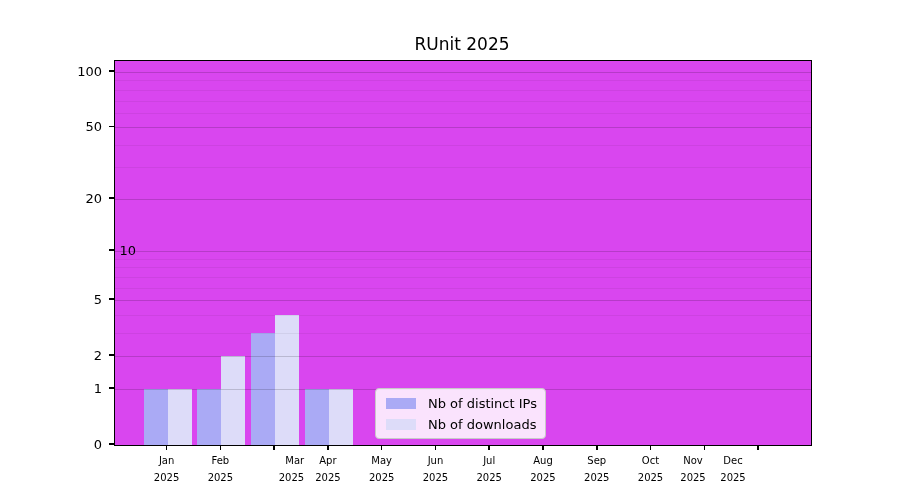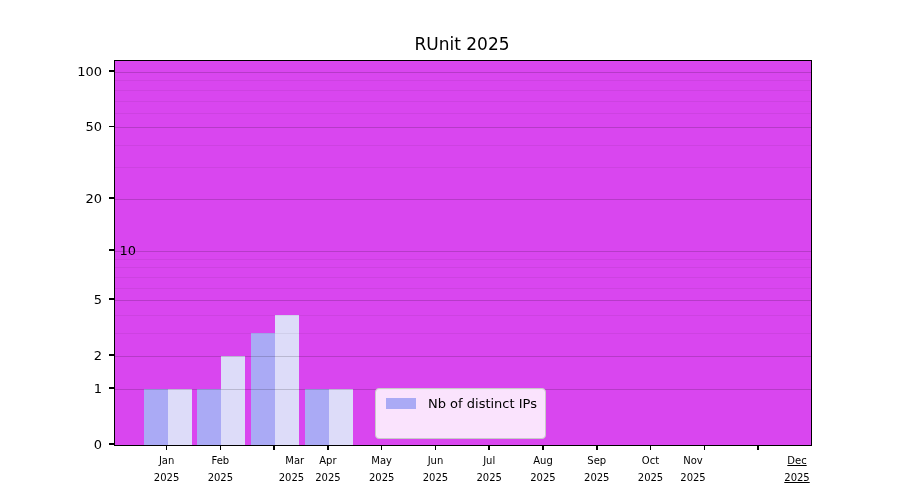--- a/index.html
+++ b/index.html
@@ -114,20 +114,24 @@
         <div class="gridline minor" style="top: 83.9048px;"></div>
         <div class="gridline minor" style="top: 51.7987px;"></div>
         <div class="gridline minor" style="top: 39.5312px;"></div>
         <div class="gridline minor" style="top: 28.8829px;"></div>
         <div class="gridline minor" style="top: 19.4757px;"></div>
       </div>
     <div class="legend">
       <div class="legend-row">
         <span class="legend-swatch" id="swatch-0" style="background: rgb(170, 170, 245);"></span>
         <span class="legend-label">Nb of distinct IPs</span>
+      </div>
+      <div class="legend-row">
+        <span class="legend-swatch" id="swatch-1" style="background: rgb(221, 220, 249);"></span>
+        <span class="legend-label">Nb of downloads</span>
       </div>
     </div>
   </div>
 
   <div id="yaxis">
       <div class="ytick-mark" style="left: 109px; top: 443.25px;"></div>
       <div class="ytick-label" style="top: 444px;">0</div>
       <div class="ytick-mark" style="left: 109px; top: 387.237px;"></div>
       <div class="ytick-label" style="top: 387.987px;">1</div>
       <div class="ytick-mark" style="left: 109px; top: 354.471px;"></div>
@@ -193,18 +197,18 @@
       <div class="xtick-label" style="left: 620.53px;">
         <div>Oct</div>
         <div>2025</div>
       </div>
       <div class="xtick-mark" style="left: 703.55px;"></div>
       <div class="xtick-label" style="left: 663px;">
         <div>Nov</div>
         <div>2025</div>
       </div>
       <div class="xtick-mark" style="left: 757.32px;"></div>
-      <div class="xtick-label" style="left: 767px; text-decoration: underline;">
+      <div class="xtick-label" style="left: 703px;">
         <div>Dec</div>
         <div>2025</div>
       </div>
     </div>
 </div>
 
 </body></html>

